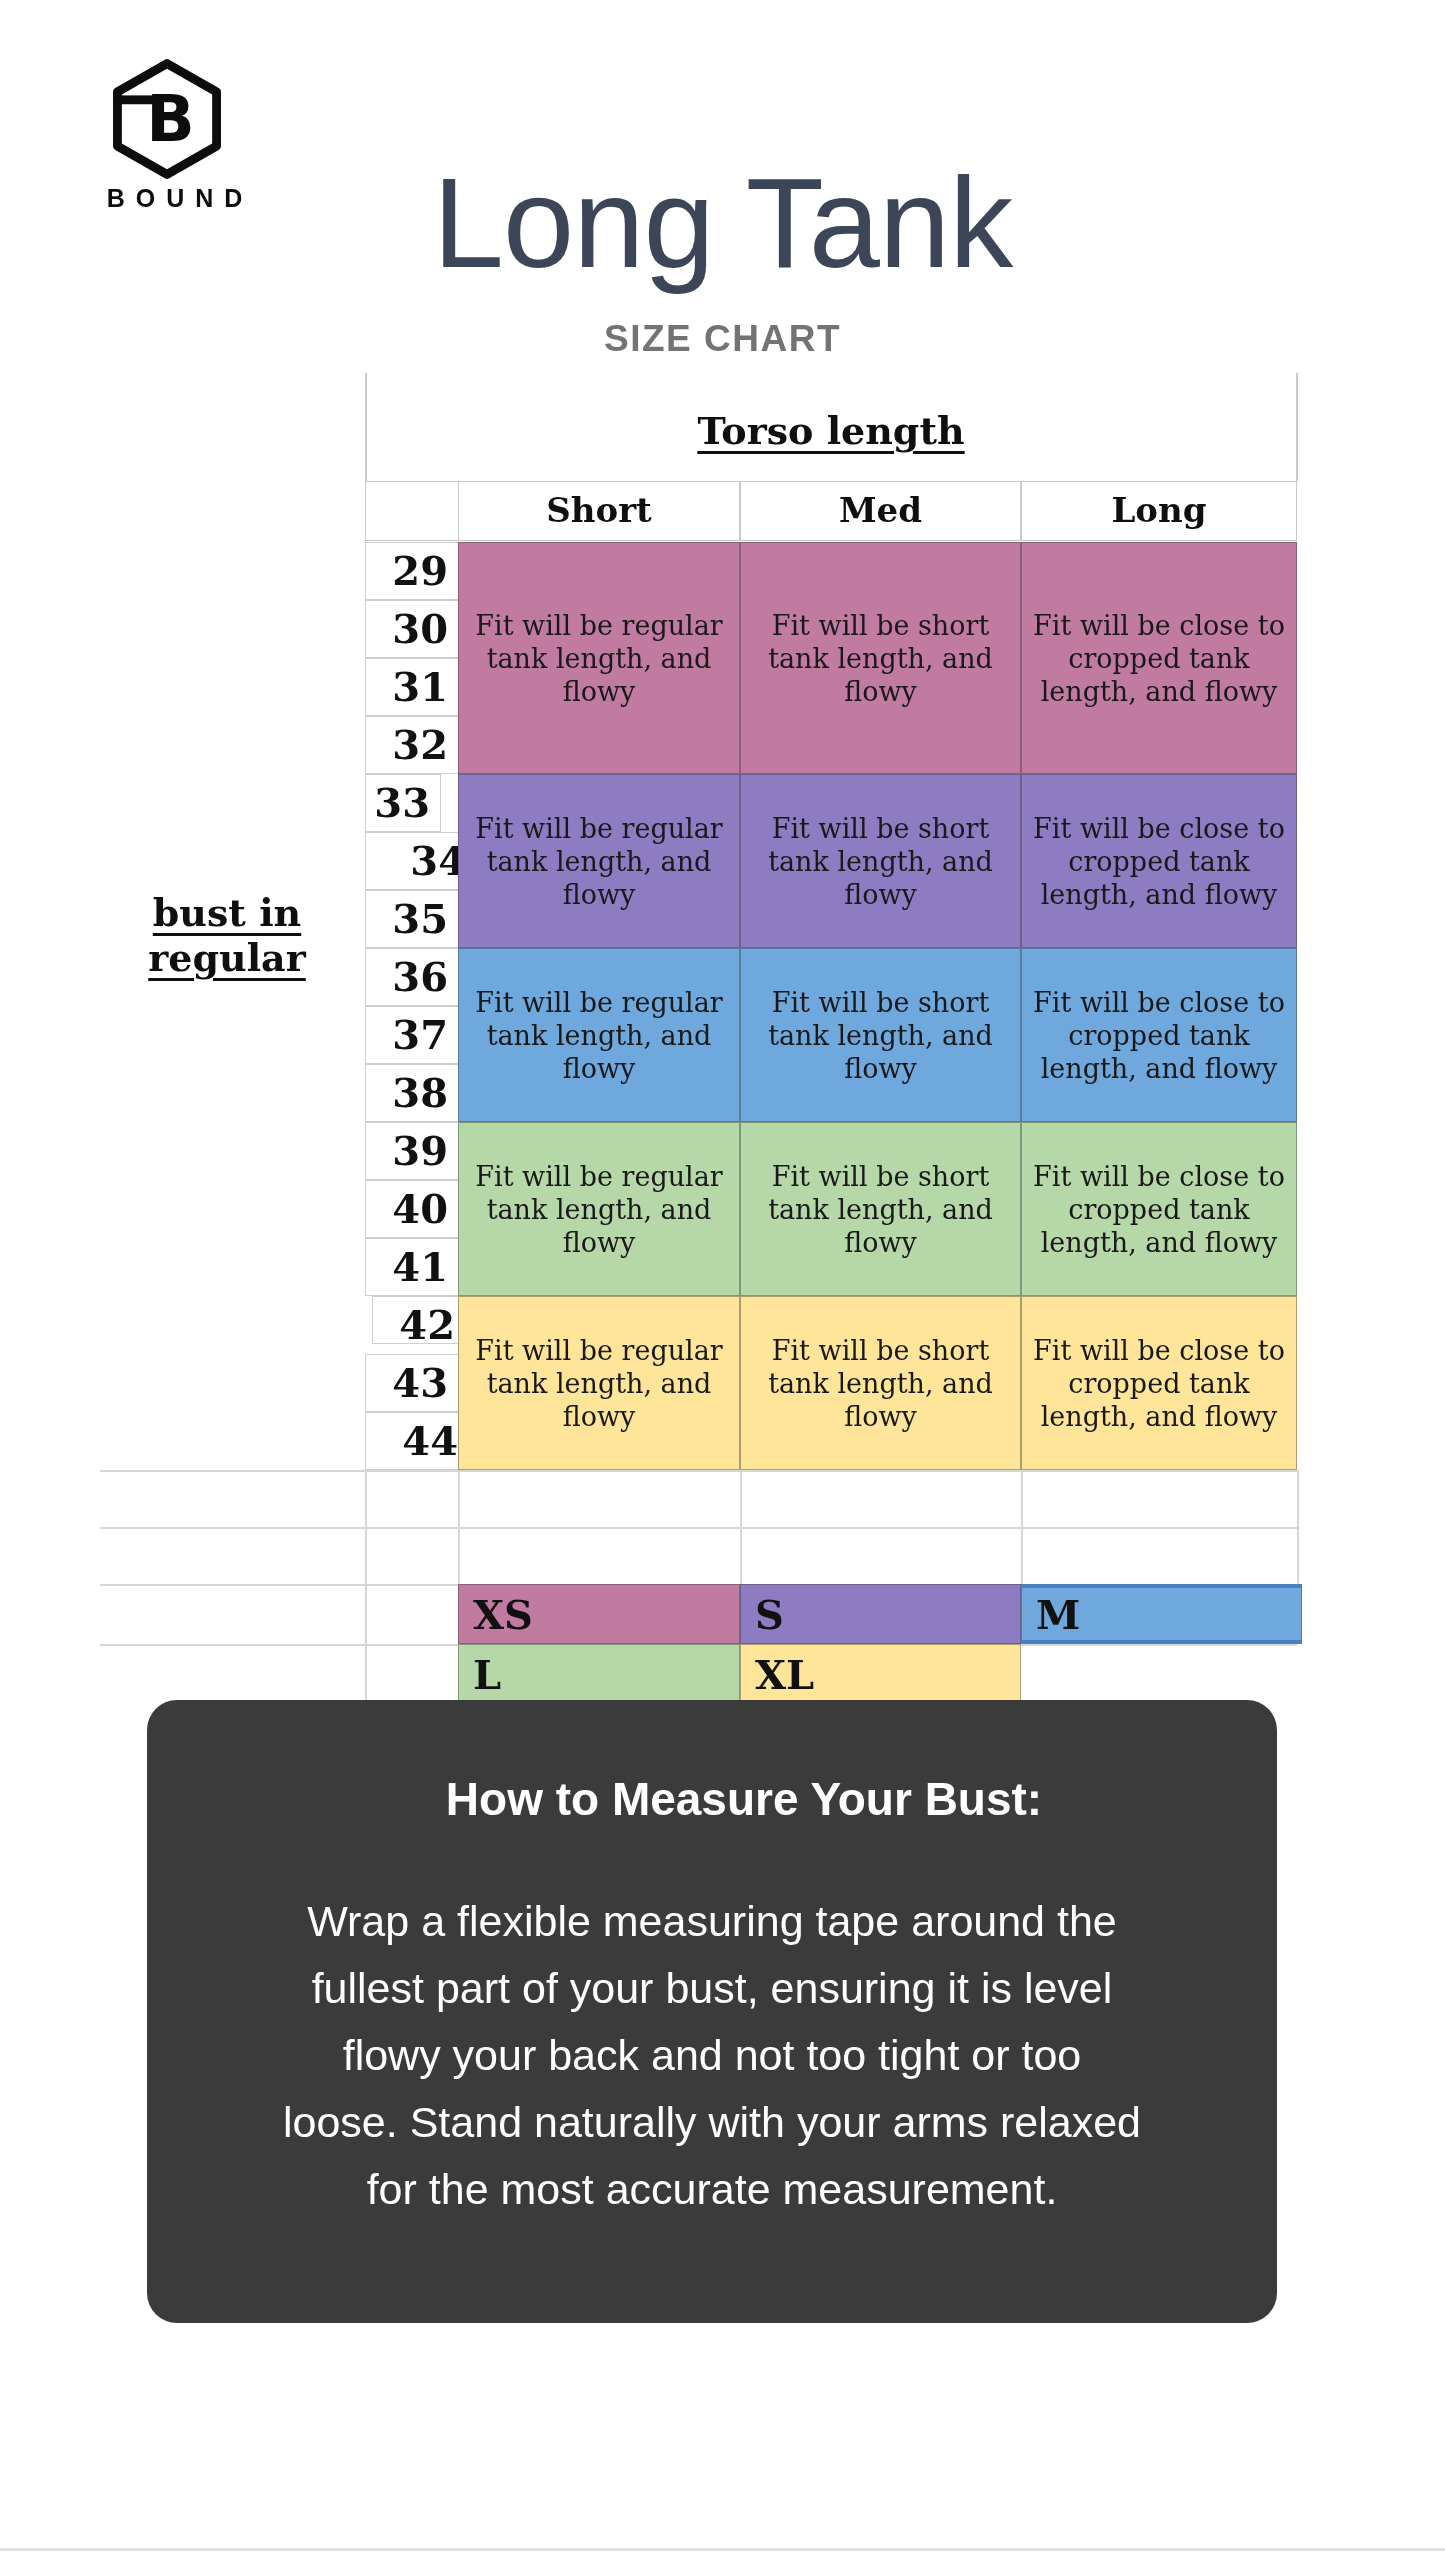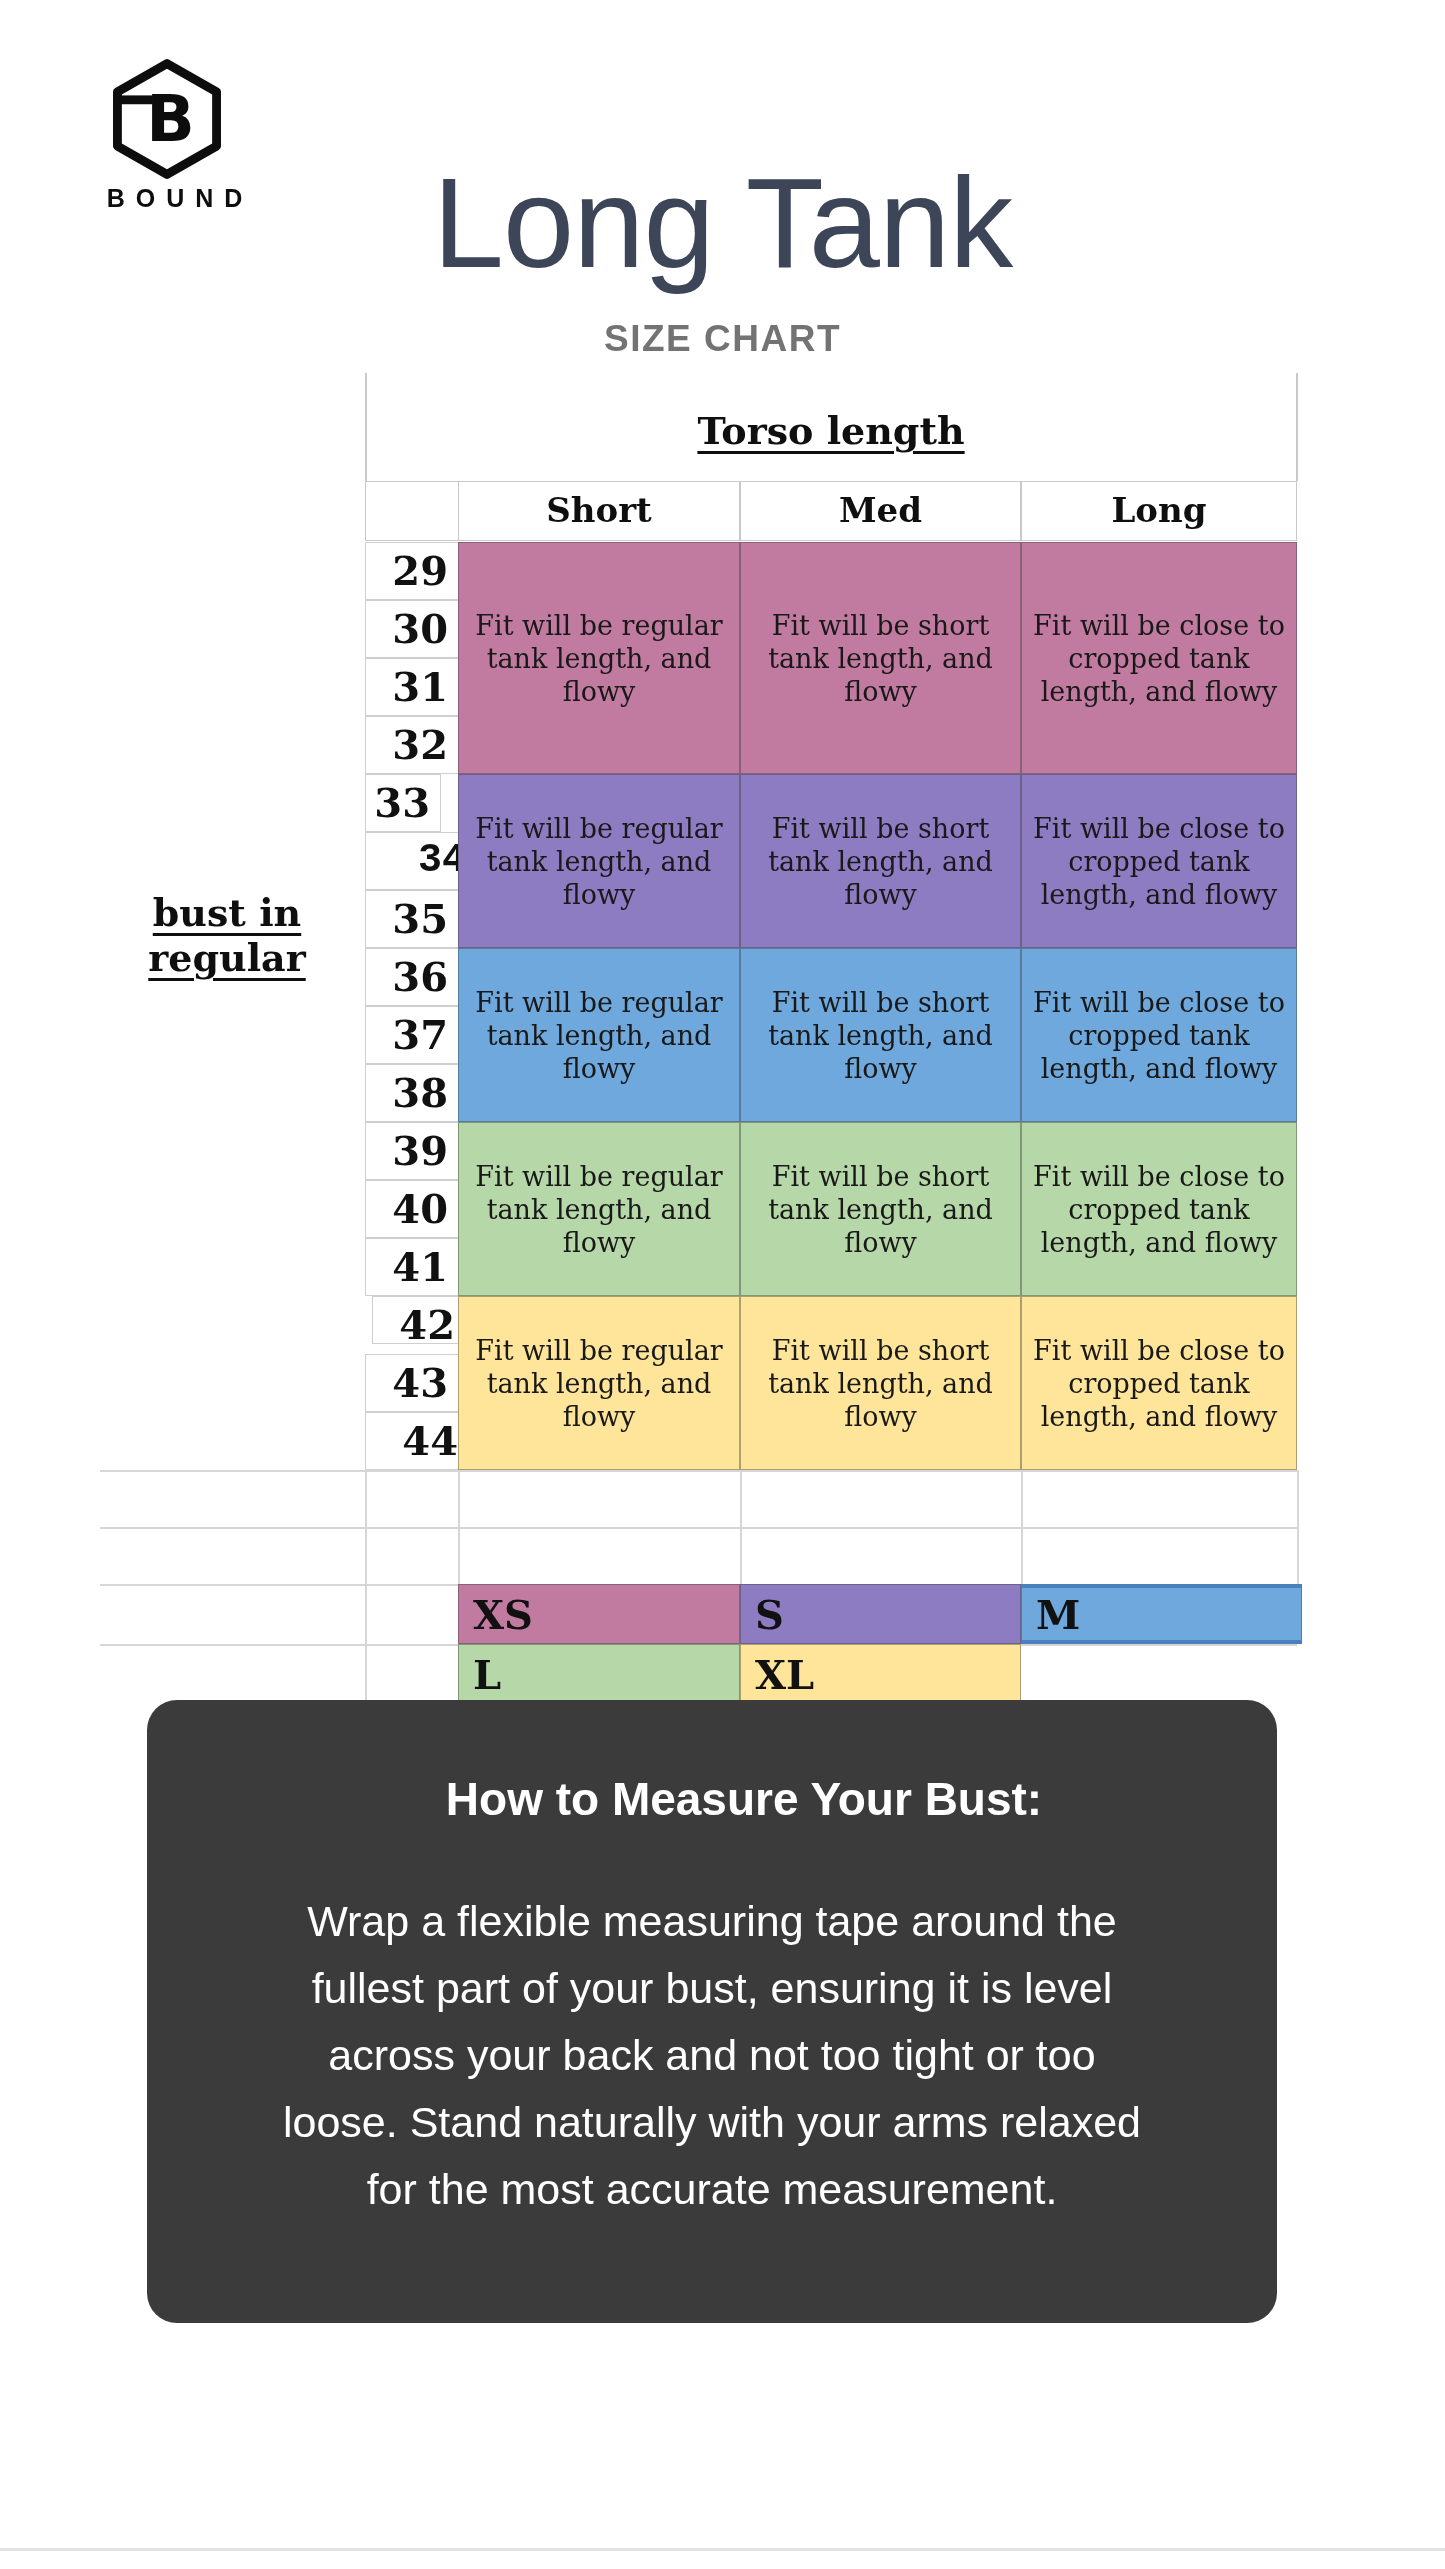--- a/index.html
+++ b/index.html
@@ -66,21 +66,21 @@
       <div class="abs borderline" style="left: 1296px; top: 373px; width: 2px; height: 108px;"></div>
       <div class="abs col-header" style="left: 365px; top: 481px; width: 94px; height: 60px;"></div>
       <div class="abs col-header serif" style="left: 458px; top: 481px; width: 282px; height: 60px; line-height: 56px;">Short</div>
       <div class="abs col-header serif" style="left: 740px; top: 481px; width: 281px; height: 60px; line-height: 56px;">Med</div>
       <div class="abs col-header serif" style="left: 1021px; top: 481px; width: 276px; height: 60px; line-height: 56px;">Long</div>
       <div class="abs num-cell serif" style="left: 365px; top: 542px; width: 94px; height: 58px; line-height: 56px;">29</div>
       <div class="abs num-cell serif" style="left: 365px; top: 600px; width: 94px; height: 58px; line-height: 56px;">30</div>
       <div class="abs num-cell serif" style="left: 365px; top: 658px; width: 94px; height: 58px; line-height: 56px;">31</div>
       <div class="abs num-cell serif" style="left: 365px; top: 716px; width: 94px; height: 58px; line-height: 56px;">32</div>
       <div class="abs num-cell serif" style="left: 365px; top: 774px; width: 76px; height: 58px; line-height: 56px;">33</div>
-      <div class="abs num-cell serif" style="left: 365px; top: 832px; width: 112px; height: 58px; line-height: 56px; font-family: Liberation Mono, monospace;">34</div>
+      <div class="abs num-cell serif" style="left: 365px; top: 832px; width: 112px; height: 58px; line-height: 56px;">34</div>
       <div class="abs num-cell serif" style="left: 365px; top: 890px; width: 94px; height: 58px; line-height: 56px;">35</div>
       <div class="abs num-cell serif" style="left: 365px; top: 948px; width: 94px; height: 58px; line-height: 56px;">36</div>
       <div class="abs num-cell serif" style="left: 365px; top: 1006px; width: 94px; height: 58px; line-height: 56px;">37</div>
       <div class="abs num-cell serif" style="left: 365px; top: 1064px; width: 94px; height: 58px; line-height: 56px;">38</div>
       <div class="abs num-cell serif" style="left: 365px; top: 1122px; width: 94px; height: 58px; line-height: 56px;">39</div>
       <div class="abs num-cell serif" style="left: 365px; top: 1180px; width: 94px; height: 58px; line-height: 56px;">40</div>
       <div class="abs num-cell serif" style="left: 365px; top: 1238px; width: 94px; height: 58px; line-height: 56px;">41</div>
       <div class="abs num-cell serif" style="left: 372px; top: 1296px; width: 94px; height: 48px; line-height: 56px;">42</div>
       <div class="abs num-cell serif" style="left: 365px; top: 1354px; width: 94px; height: 58px; line-height: 56px;">43</div>
       <div class="abs num-cell serif" style="left: 365px; top: 1412px; width: 104px; height: 58px; line-height: 56px;">44</div>
@@ -113,19 +113,19 @@
       <div class="abs legend-cell serif" style="left: 1021px; top: 1584px; width: 281px; height: 60px; background: rgb(111, 168, 220); border-top: 4px solid rgb(74, 128, 189); border-bottom: 4px solid rgb(74, 128, 189);">M</div>
       <div class="abs legend-cell serif" style="left: 458px; top: 1644px; width: 282px; height: 60px; background: rgb(182, 215, 168);">L</div>
       <div class="abs legend-cell serif" style="left: 740px; top: 1644px; width: 281px; height: 60px; background: rgb(255, 229, 153);">XL</div>
     </div>
 
   <div class="abs note-box"></div>
   <div class="abs note-heading">How to Measure Your Bust:</div>
   <div class="abs note-body" id="note-body">
       <div>Wrap a flexible measuring tape around the</div>
       <div>fullest part of your bust, ensuring it is level</div>
-      <div>across your back and not too tight or too</div>
+      <div>flowy your back and not too tight or too</div>
       <div>loose. Stand naturally with your arms relaxed</div>
       <div>for the most accurate measurement.</div>
     </div>
 
   <div class="abs bottom-line"></div>
 </div>
 
 </body></html>

